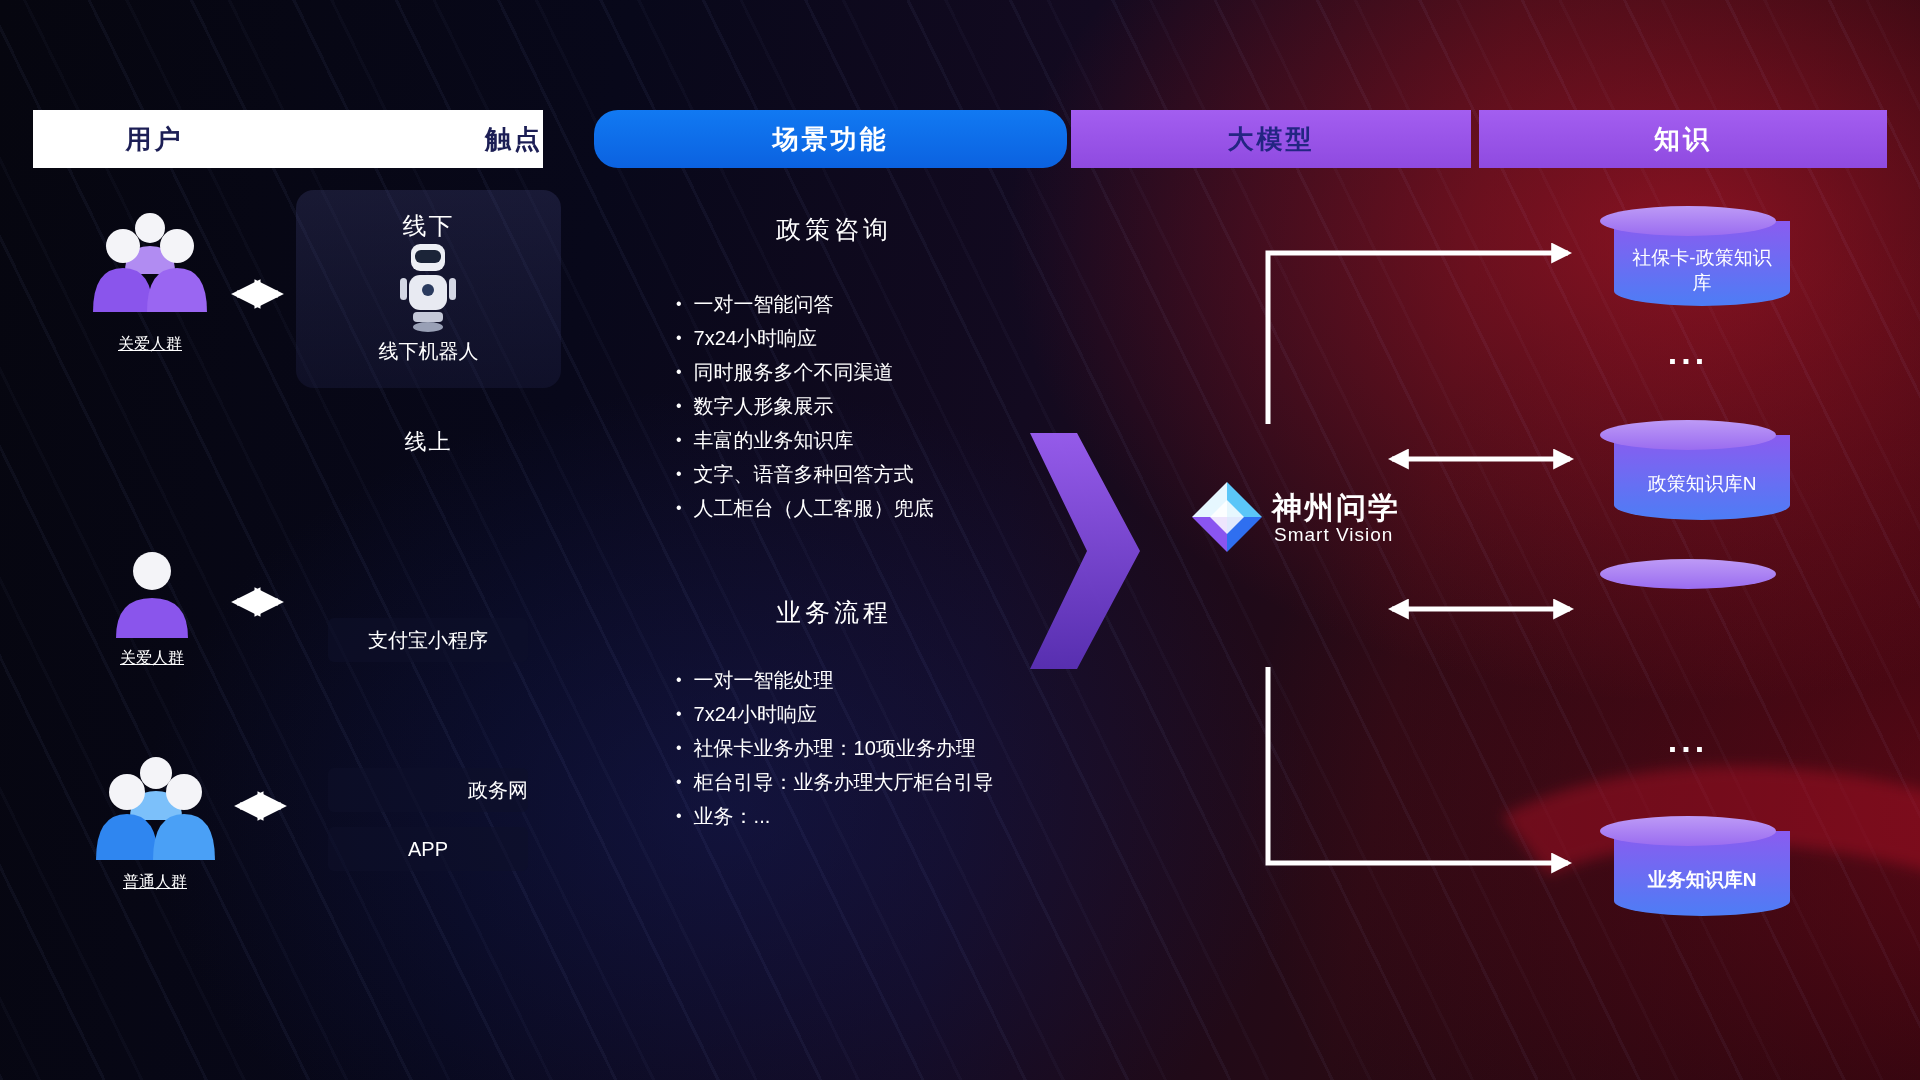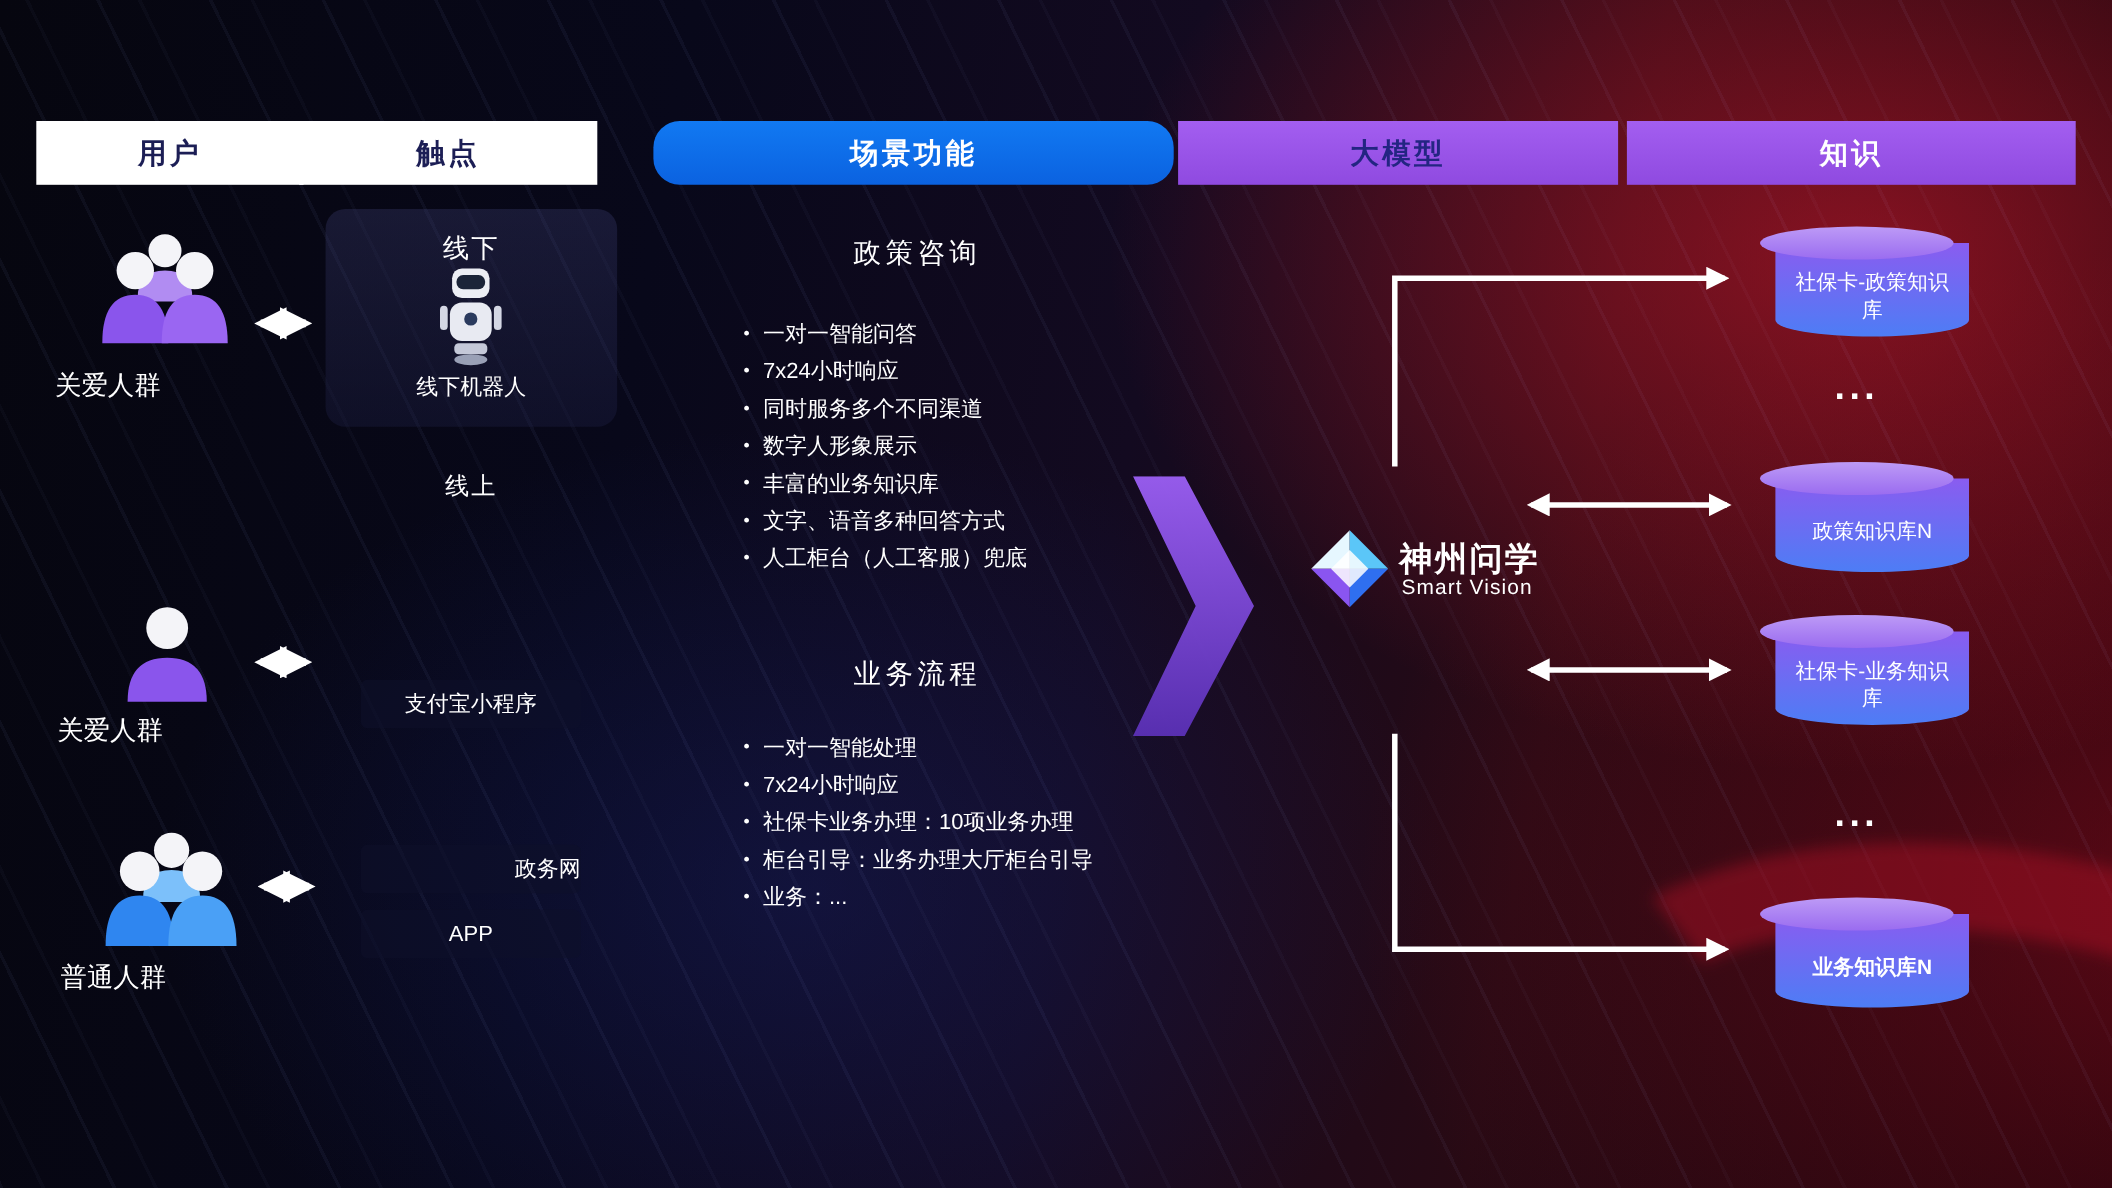--- a/index.html
+++ b/index.html
@@ -22,22 +22,22 @@
     border-radius:50%; transform:rotate(7deg); filter:blur(7px); z-index:1; }
 
   .hdr { position:absolute; top:110px; height:58px; z-index:3;
     display:flex; align-items:center; justify-content:center;
     font-size:26px; font-weight:bold; letter-spacing:3px; }
   .hdr.white  { background:#ffffff; color:#1c1e55; }
   .hdr.blue   { background:linear-gradient(180deg,#1179f2,#0b62e0); color:#ffffff;border-radius:24px; }
   .hdr.purple { background:linear-gradient(180deg,#a35ef0,#8f4ae0); color:#ffffff; }
   .hdr.purple.darktext { color:#232582; }
 
-  .u-label { position:absolute; width:200px; color:#fff;
-    font-size:24px; z-index:3; }
+  .u-label { position:absolute; width:200px; text-align:center; color:#fff;
+    font-size:16px; z-index:3;text-decoration:underline; }
   .icon-wrap { position:absolute; z-index:3; }
 
   .tp-card { position:absolute; left:296px; top:190px; width:265px; height:198px;
     border-radius:18px; background:linear-gradient(180deg,rgba(70,72,130,0.28),rgba(30,32,70,0.35));
     z-index:3; }
   .tp-card-title { position:absolute; top:20px; left:0; width:100%; text-align:center;
     color:#fff; font-size:24px; letter-spacing:2px; }
   .tp-card-robot { position:absolute; top:48px; left:97px; }
   .tp-card-label { position:absolute; top:148px; left:0; width:100%; text-align:center;
     color:#fff; font-size:20px; }
@@ -79,21 +79,21 @@
 </head>
 <body>
 
 <div class="canvas">
   <div class="streaks"></div>
   <div class="swoosh"></div>
 
   <div class="hdr white" style="left:33px;   width:243px;">
       <span>用户</span>
     </div>
-  <div class="hdr white" style="left:272px;  width:271px;">
+  <div class="hdr white" style="left:272px;  width:271px;justify-content:flex-end;">
       <span>触点</span>
     </div>
   <div class="hdr blue" style="left:594px;  width:473px;">
       <span>场景功能</span>
     </div>
   <div class="hdr purple darktext" style="left:1071px; width:400px;">
       <span>大模型</span>
     </div>
   <div class="hdr purple" style="left:1479px; width:408px;">
       <span>知识</span>
@@ -205,23 +205,20 @@
   </div>
   <div class="dots" style="top:342px;">...</div>
   <div class="cyl" style="top:420px;">
     <div class="cyl-top"></div>
     <div class="cyl-body">
         <span>政策知识库N</span>
       </div>
   </div>
   <div class="cyl" style="top:559px;">
     <div class="cyl-top"></div>
-    <div class="cyl-body">
-        <span>社保卡-业务知识库</span>
-      </div>
   </div>
   <div class="dots" style="top:730px;">...</div>
   <div class="cyl" style="top:816px;font-weight:bold;">
     <div class="cyl-top"></div>
     <div class="cyl-body">
         <span>业务知识库N</span>
       </div>
   </div>
 
   <svg class="connectors" width="1920" height="1080">

